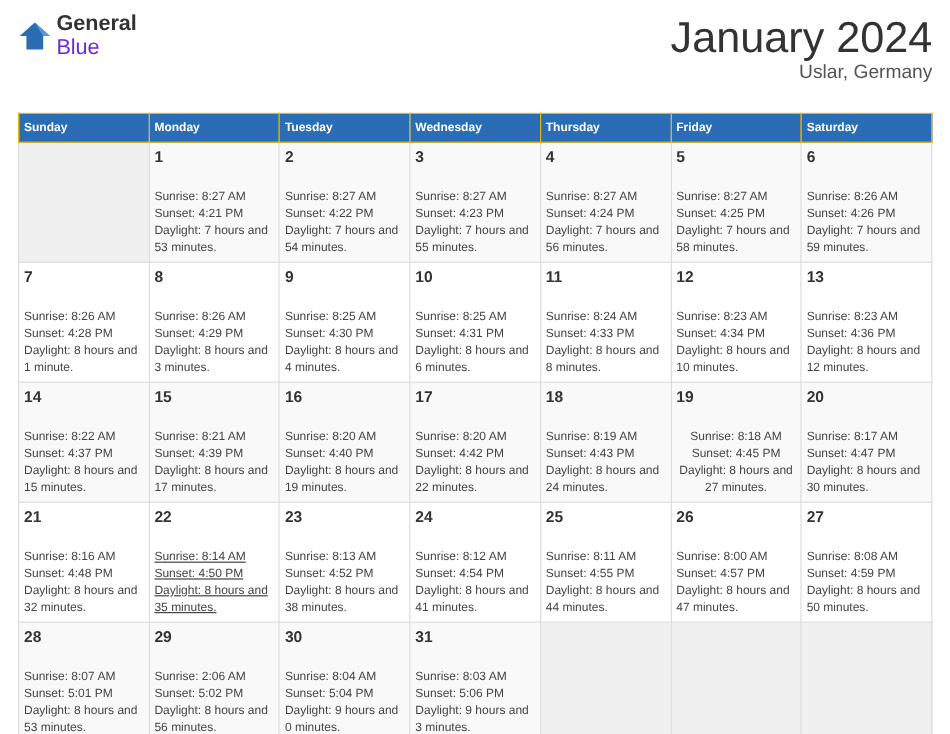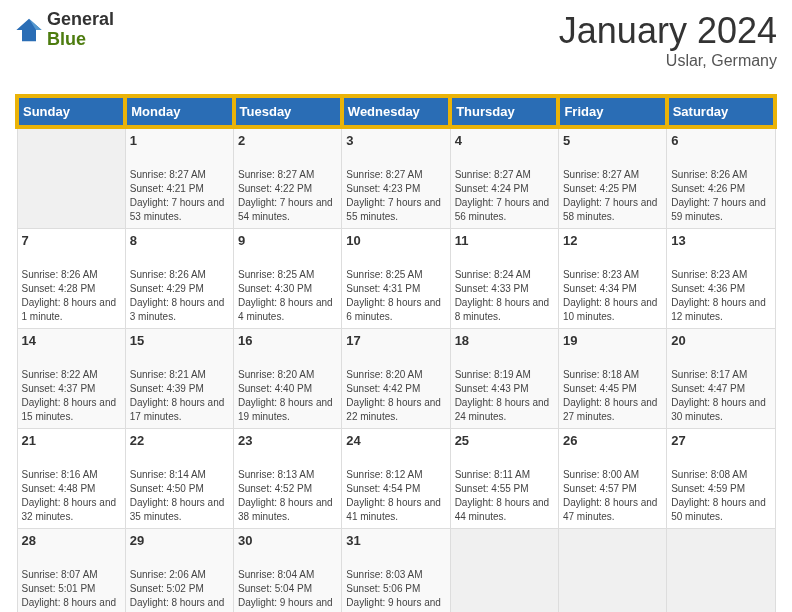--- a/index.html
+++ b/index.html
@@ -26,22 +26,22 @@
       flex-direction: column;
       line-height: 1.1;
     }
     .logo-general {
       font-size: 18px;
       font-weight: bold;
       color: #333;
     }
     .logo-blue {
       font-size: 18px;
-      font-weight: bold;
-      color: #4d7c0f;
+      font-weight: normal;
+      color: #6d28d9;
     }
     .logo-icon {
       width: 28px;
       height: 28px;
     }
     .title-block {
       text-align: right;
     }
     .calendar-title {
       font-size: 36px;
@@ -53,25 +53,25 @@
       color: #555;
     }
     table {
       width: 100%;
       border-collapse: collapse;
       table-layout: fixed;
     }
     thead tr th {
       background-color: #2a6db5;
       color: #fff;
-      font-size: 13px;
+      font-size: 10px;
       font-weight: bold;
       padding: 6px 4px;
       text-align: left;
-      border: 4px solid #eab308;
+      border: 1px solid #eab308;
     }
     tbody tr td {
       vertical-align: top;
       border: 1px solid #ddd;
       padding: 4px 4px;
       font-size: 10.5px;
       color: #333;
       min-height: 80px;
       background: #fff;
     }
@@ -236,41 +236,41 @@
 Daylight: 8 hours and 22 minutes.</div>
         </td>
         <td>
           <div class="day-number">18</div>
           <div class="day-info" style="white-space: pre-line;">Sunrise: 8:19 AM
 Sunset: 4:43 PM
 Daylight: 8 hours and 24 minutes.</div>
         </td>
         <td>
           <div class="day-number">19</div>
-          <div class="day-info" style="white-space: pre-line;">Sunrise: 8:18 AM
+          <div class="day-info" style="white-space: pre-line; text-align: center;">Sunrise: 8:18 AM
 Sunset: 4:45 PM
 Daylight: 8 hours and 27 minutes.</div>
         </td>
         <td>
           <div class="day-number">20</div>
           <div class="day-info" style="white-space: pre-line;">Sunrise: 8:17 AM
 Sunset: 4:47 PM
 Daylight: 8 hours and 30 minutes.</div>
         </td>
       </tr>
       <tr>
         <td>
           <div class="day-number">21</div>
           <div class="day-info" style="white-space: pre-line;">Sunrise: 8:16 AM
 Sunset: 4:48 PM
 Daylight: 8 hours and 32 minutes.</div>
         </td>
         <td>
           <div class="day-number">22</div>
-          <div class="day-info" style="white-space: pre-line;">Sunrise: 8:14 AM
+          <div class="day-info" style="white-space: pre-line; text-decoration: underline;">Sunrise: 8:14 AM
 Sunset: 4:50 PM
 Daylight: 8 hours and 35 minutes.</div>
         </td>
         <td>
           <div class="day-number">23</div>
           <div class="day-info" style="white-space: pre-line;">Sunrise: 8:13 AM
 Sunset: 4:52 PM
 Daylight: 8 hours and 38 minutes.</div>
         </td>
         <td>

